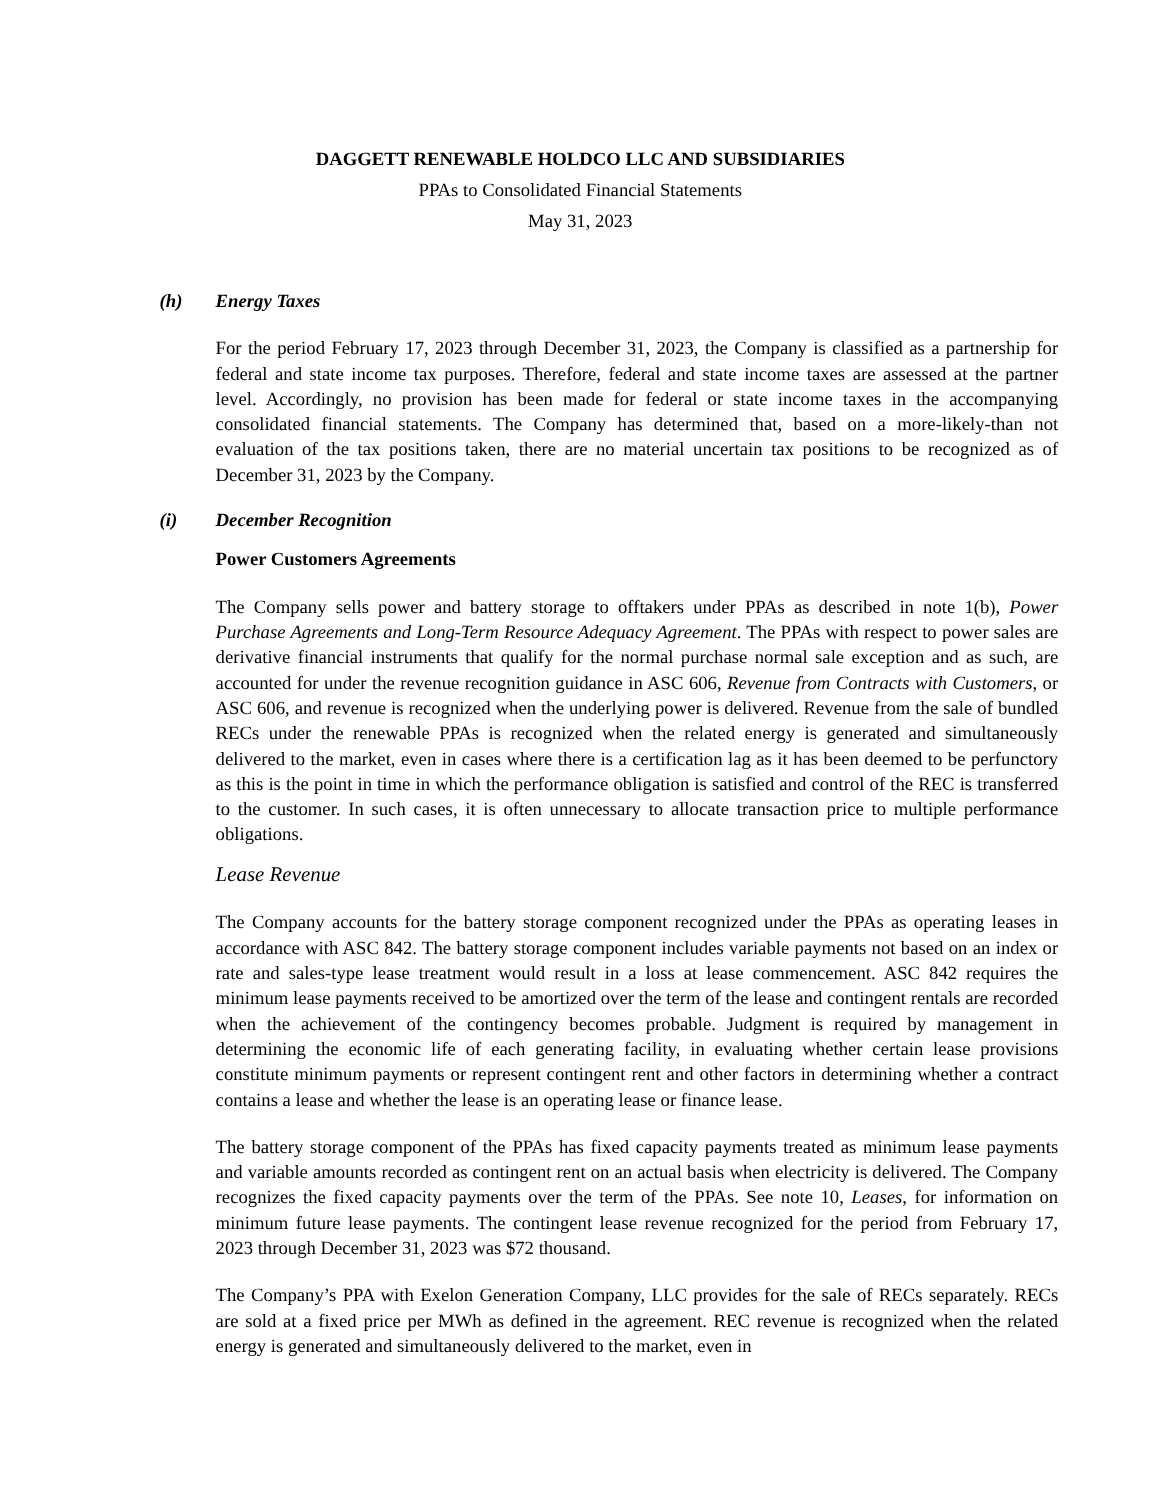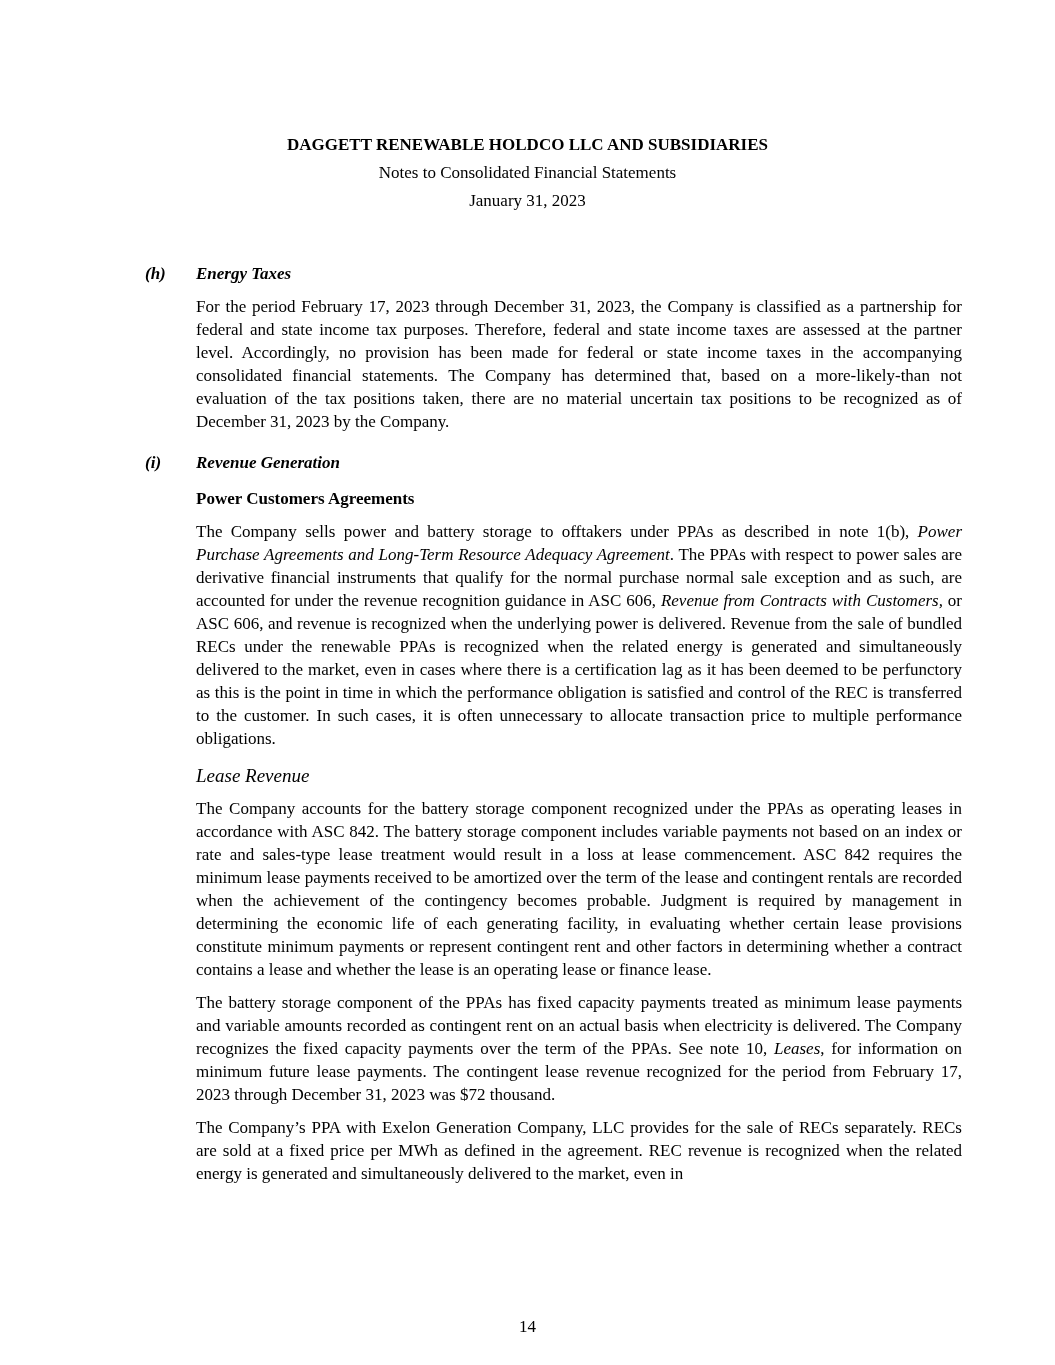--- a/index.html
+++ b/index.html
@@ -51,21 +51,21 @@
     margin: 13px 93px 0 196px;
     font-size: 19px;
     font-weight: normal;
     font-style: italic;
     line-height: 23px;
   }
   .sub-head-italic.gap {
     margin-top: 14px;
   }
   .body-par {
-    margin: 10px 93px 0 196px;
+    margin: 20px 93px 0 196px;
     line-height: 23px;
     text-align: justify;
   }
   .body-par .italic {
     font-style: italic;
   }
   .page-number {
     position: absolute;
     left: 0;
     right: 0;
@@ -74,39 +74,38 @@
     line-height: 23px;
   }
 </style>
 </head>
 <body>
 
 <div class="page">
 
   <header class="doc-header">
     <div class="doc-title">DAGGETT RENEWABLE HOLDCO LLC AND SUBSIDIARIES</div>
-    <div class="doc-subtitle">Notes to Consolidated Financial Statements</div>
-    <div class="doc-date">January 31, 2023</div>
+    <div class="doc-subtitle">PPAs to Consolidated Financial Statements</div>
+    <div class="doc-date">May 31, 2023</div>
   </header>
 
   <div class="sec-head first">
     <span class="sec-label">(h)</span>
     <span class="sec-title">Energy Taxes</span>
   </div>
   <p class="body-par">For the period February 17, 2023 through December 31, 2023, the Company is classified as a partnership for federal and state income tax purposes. Therefore, federal and state income taxes are assessed at the partner level. Accordingly, no provision has been made for federal or state income taxes in the accompanying consolidated financial statements. The Company has determined that, based on a more-likely-than not evaluation of the tax positions taken, there are no material uncertain tax positions to be recognized as of December 31, 2023 by the Company.</p>
 
   <div class="sec-head">
     <span class="sec-label">(i)</span>
-    <span class="sec-title">Revenue Generation</span>
+    <span class="sec-title">December Recognition</span>
   </div>
 
   <div class="sub-head-bold">Power Customers Agreements</div>
   <p class="body-par"><span>The Company sells power and battery storage to offtakers under PPAs as described in note 1(b), </span><span class="italic">Power Purchase Agreements and Long-Term Resource Adequacy Agreement</span><span>. The PPAs with respect to power sales are derivative financial instruments that qualify for the normal purchase normal sale exception and as such, are accounted for under the revenue recognition guidance in ASC 606, </span><span class="italic">Revenue from Contracts with Customers,</span><span> or ASC 606, and revenue is recognized when the underlying power is delivered. Revenue from the sale of bundled RECs under the renewable PPAs is recognized when the related energy is generated and simultaneously delivered to the market, even in cases where there is a certification lag as it has been deemed to be perfunctory as this is the point in time in which the performance obligation is satisfied and control of the REC is transferred to the customer. In such cases, it is often unnecessary to allocate transaction price to multiple performance obligations.</span></p>
 
   <div class="sub-head-italic gap">Lease Revenue</div>
   <p class="body-par">The Company accounts for the battery storage component recognized under the PPAs as operating leases in accordance with ASC 842. The battery storage component includes variable payments not based on an index or rate and sales-type lease treatment would result in a loss at lease commencement. ASC 842 requires the minimum lease payments received to be amortized over the term of the lease and contingent rentals are recorded when the achievement of the contingency becomes probable. Judgment is required by management in determining the economic life of each generating facility, in evaluating whether certain lease provisions constitute minimum payments or represent contingent rent and other factors in determining whether a contract contains a lease and whether the lease is an operating lease or finance lease.</p>
   <p class="body-par"><span>The battery storage component of the PPAs has fixed capacity payments treated as minimum lease payments and variable amounts recorded as contingent rent on an actual basis when electricity is delivered. The Company recognizes the fixed capacity payments over the term of the PPAs. See note 10, </span><span class="italic">Leases</span><span>, for information on minimum future lease payments. The contingent lease revenue recognized for the period from February 17, 2023 through December 31, 2023 was $72 thousand.</span></p>
 
   <p class="body-par">The Company’s PPA with Exelon Generation Company, LLC provides for the sale of RECs separately. RECs are sold at a fixed price per MWh as defined in the agreement. REC revenue is recognized when the related energy is generated and simultaneously delivered to the market, even in</p>
 
-  <div class="page-number">14</div>
 
 </div>
 
 </body></html>

